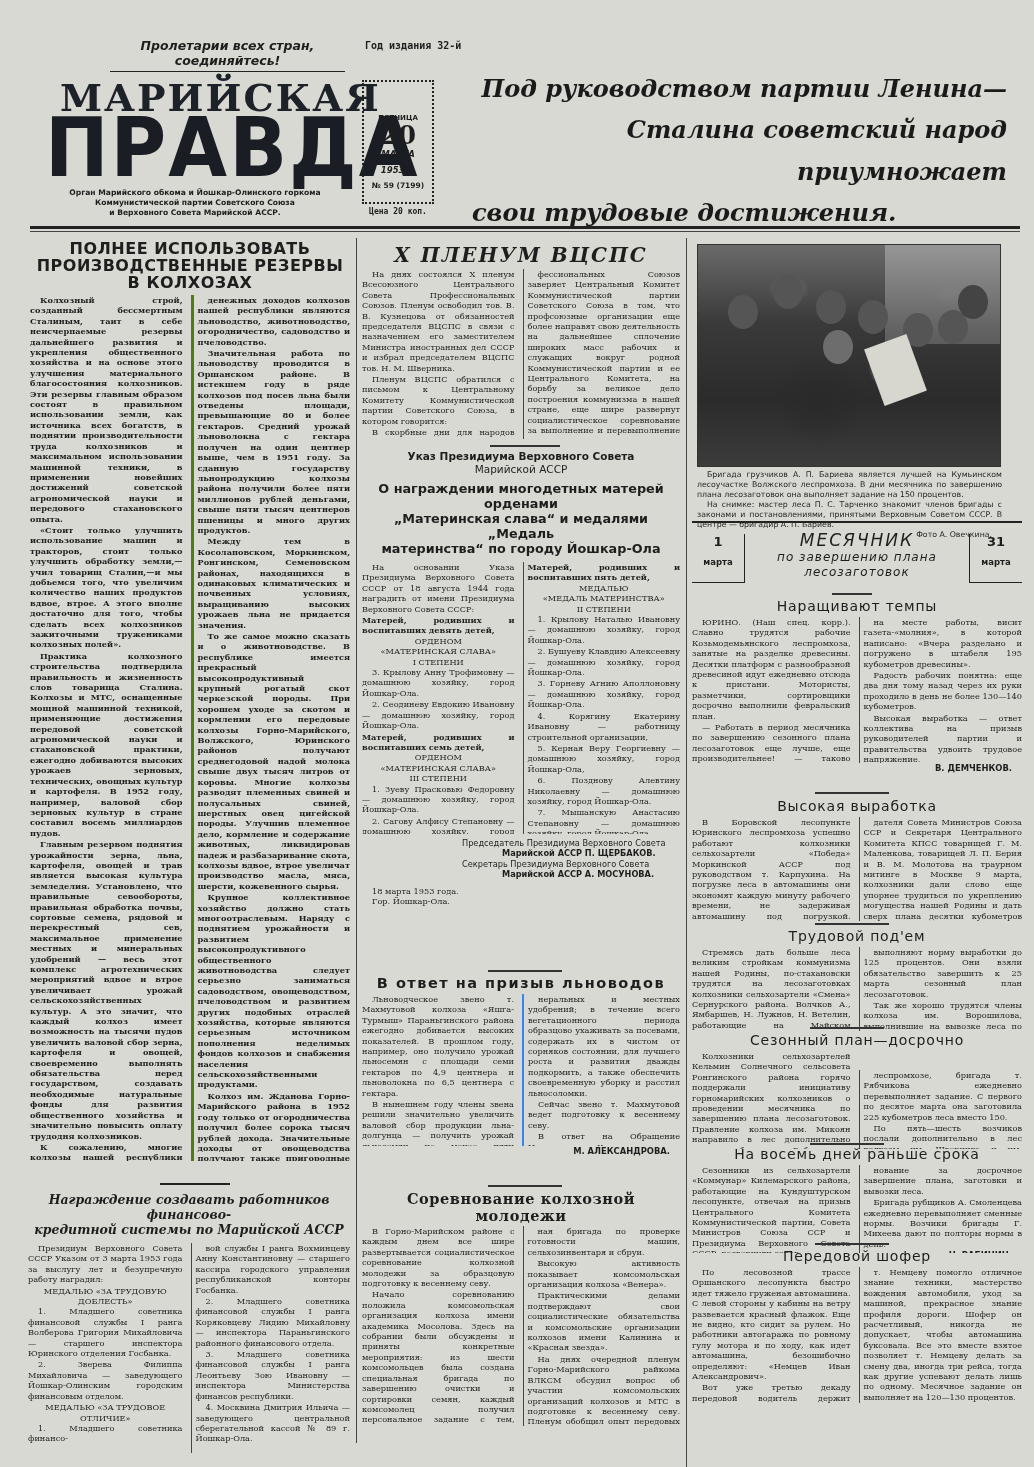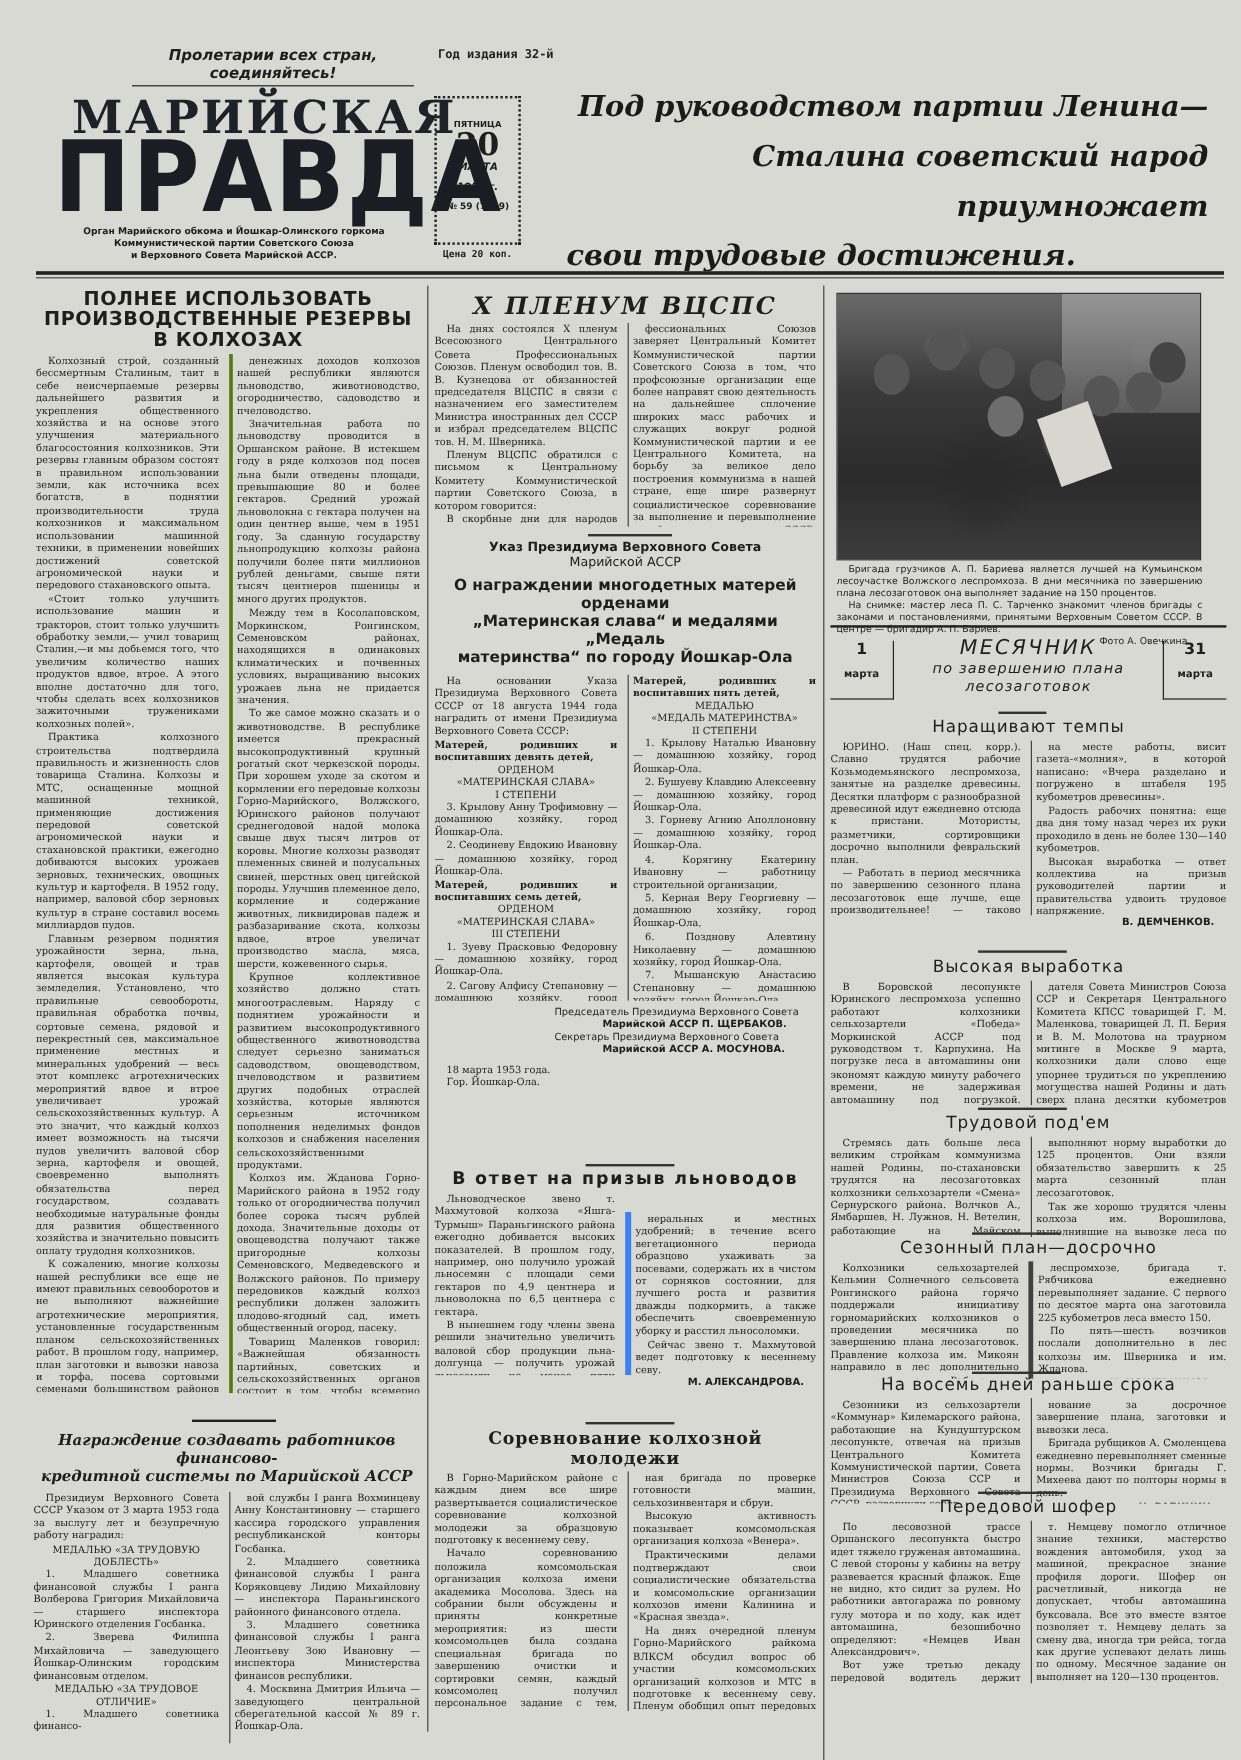--- a/index.html
+++ b/index.html
@@ -13,21 +13,21 @@
   .page { position:absolute; left:0; top:0; width:1034px; height:1467px; background:#d9d9d3; }
   .abs { position:absolute; }
 
   
   .motto { left:110px; top:38px; width:235px; font-style:italic; font-weight:bold; font-size:12.5px; text-align:center; border-bottom:1.5px solid #222; padding-bottom:3px; font-family:"DejaVu Sans", sans-serif; }
   .year { left:365px; top:40px; font-size:10px; font-family:"DejaVu Sans Mono", monospace; font-weight:bold; }
   .mast1 { left:60px; top:75px; width:280px; text-align:center; font-family:"DejaVu Serif", serif; font-weight:bold; font-size:38px; letter-spacing:2px; color:#1d2128; }
   .mast2 { left:45px; top:110px; width:300px; text-align:center; font-family:"DejaVu Sans", sans-serif; font-weight:bold; font-size:76px; letter-spacing:2px; color:#1a1d24; transform:scaleY(1.08); line-height:1; }
   .organ { left:55px; top:188px; width:280px; text-align:center; font-size:7.6px; line-height:1.3; font-weight:bold; font-family:"DejaVu Sans", sans-serif; }
   .datebox { left:362px; top:80px; width:68px; height:120px; border:2px dotted #222; text-align:center; font-family:"DejaVu Sans", sans-serif; }
-  .datebox .dow { font-size:7px; margin-top:18px; font-weight:bold; }
+  .datebox .dow { font-size:7px; margin-top:32px; font-weight:bold; }
   .datebox .day { font-family:"DejaVu Serif", serif; font-size:26px; font-weight:bold; line-height:1.05; }
   .datebox .mon { font-style:italic; font-weight:bold; font-size:8.5px; }
   .datebox .yr { font-style:italic; font-weight:bold; font-size:8.5px; margin-top:6px; }
   .datebox .no { font-size:7.5px; font-weight:bold; margin-top:6px; }
   .price { left:362px; top:207px; width:72px; text-align:center; font-size:8px; font-weight:bold; font-family:"DejaVu Sans Mono", monospace; }
   .slogan { left:470px; top:68px; width:555px; font-style:italic; font-weight:bold; font-size:24px; line-height:1.72; font-family:"DejaVu Serif", serif; color:#1a1a1a; }
   .slogan div:nth-child(1){ text-align:right; padding-right:18px; }
   .slogan div:nth-child(2){ text-align:right; padding-right:18px; }
   .slogan div:nth-child(3){ text-align:left; padding-left:2px; }
   .rule-top { left:30px; top:226px; width:990px; height:3px; background:#222; }
@@ -100,21 +100,21 @@
 
   <div class="abs vrule" style="left:356px; top:238px; height:1205px;"></div>
   <div class="abs vrule" style="left:686px; top:238px; height:1230px;"></div>
 
   <div class="abs" style="left:30px; top:240px; width:320px;">
     <div class="headline" style="font-family:'DejaVu Sans',sans-serif; font-size:16px; line-height:17px; letter-spacing:0.5px;">
       <div>ПОЛНЕЕ ИСПОЛЬЗОВАТЬ</div>
       <div>ПРОИЗВОДСТВЕННЫЕ РЕЗЕРВЫ</div>
       <div>В КОЛХОЗАХ</div>
     </div>
-    <div class="cols2 txt" style="margin-top:4px; height:866px; overflow:hidden;">
+    <div class="cols2 txt" style="margin-top:4px; height:866px; overflow:hidden;font-weight:bold;">
       <div>
         <p>Колхозный строй, созданный бессмертным Сталиным, таит в себе неисчерпаемые резервы дальнейшего развития и укрепления общественного хозяйства и на основе этого улучшения материального благосостояния колхозников. Эти резервы главным образом состоят в правильном использовании земли, как источника всех богатств, в поднятии производительности труда колхозников и максимальном использовании машинной техники, в применении новейших достижений советской агрономической науки и передового стахановского опыта.</p>
         <p>«Стоит только улучшить использование машин и тракторов, стоит только улучшить обработку земли,— учил товарищ Сталин,—и мы добьемся того, что увеличим количество наших продуктов вдвое, втрое. А этого вполне достаточно для того, чтобы сделать всех колхозников зажиточными тружениками колхозных полей».</p>
         <p>Практика колхозного строительства подтвердила правильность и жизненность слов товарища Сталина. Колхозы и МТС, оснащенные мощной машинной техникой, применяющие достижения передовой советской агрономической науки и стахановской практики, ежегодно добиваются высоких урожаев зерновых, технических, овощных культур и картофеля. В 1952 году, например, валовой сбор зерновых культур в стране составил восемь миллиардов пудов.</p>
         <p>Главным резервом поднятия урожайности зерна, льна, картофеля, овощей и трав является высокая культура земледелия. Установлено, что правильные севообороты, правильная обработка почвы, сортовые семена, рядовой и перекрестный сев, максимальное применение местных и минеральных удобрений — весь этот комплекс агротехнических мероприятий вдвое и втрое увеличивает урожай сельскохозяйственных культур. А это значит, что каждый колхоз имеет возможность на тысячи пудов увеличить валовой сбор зерна, картофеля и овощей, своевременно выполнять обязательства перед государством, создавать необходимые натуральные фонды для развития общественного хозяйства и значительно повысить оплату трудодня колхозников.</p>
         <p>К сожалению, многие колхозы нашей республики все еще не имеют правильных севооборотов и не выполняют важнейшие агротехнические мероприятия, установленные государственным планом сельскохозяйственных работ. В прошлом году, например, план заготовки и вывозки навоза и торфа, посева сортовыми семенами большинством районов не был выполнен. Сроки проведения сельскохозяйственных работ затянулись. Ввиду этого многие колхозы получили низкие урожаи.</p>
 
       </div>
       <div style="border-left:3px solid #4d7c0f; padding-left:4px;">
         <p>денежных доходов колхозов нашей республики являются льноводство, животноводство, огородничество, садоводство и пчеловодство.</p>
@@ -239,21 +239,21 @@
   <div class="abs hrule" style="left:488px; top:970px; width:74px; height:2px;"></div>
 
   <div class="abs" style="left:362px; top:975px; width:318px;">
     <div class="headline" style="font-family:'DejaVu Sans',sans-serif; font-size:14.5px; letter-spacing:1.5px; line-height:17px;">В ответ на призыв льноводов</div>
     <div class="cols2 txt" style="margin-top:2px; height:152px; overflow:hidden;">
       <div>
         <p>Льноводческое звено т. Махмутовой колхоза «Яшга-Турмыш» Параньгинского района ежегодно добивается высоких показателей. В прошлом году, например, оно получило урожай льносемян с площади семи гектаров по 4,9 центнера и льноволокна по 6,5 центнера с гектара.</p>
         <p>В нынешнем году члены звена решили значительно увеличить валовой сбор продукции льна-долгунца — получить урожай льносемян не менее пяти центнеров с гектара и значительно повысить выход льноволокна.</p>
 
       </div>
-      <div style="border-left:5px solid #3b82f6; padding-left:4px;margin-top:16px;">
+      <div style="border-left:2px solid #3b82f6; padding-left:4px;">
         <p>неральных и местных удобрений; в течение всего вегетационного периода образцово ухаживать за посевами, содержать их в чистом от сорняков состоянии, для лучшего роста и развития дважды подкормить, а также обеспечить своевременную уборку и расстил льносоломки.</p>
         <p>Сейчас звено т. Махмутовой ведет подготовку к весеннему севу.</p>
         <p>В ответ на Обращение Центрального Комитета партии, Совета Министров СССР и Президиума Верховного Совета СССР ко всем членам партии, ко всем трудящимся в связи с кончиной товарища Сталина льноводы колхоза «Яшга-Турмыш» мобилизуют свои силы для получения более высокого урожая льна.</p>
       </div>
     </div>
     <div class="sig">М. АЛЕКСАНДРОВА.</div>
   </div>
 
   <div class="abs hrule" style="left:488px; top:1185px; width:74px; height:2px;"></div>
 
@@ -362,21 +362,21 @@
   </div>
 
   <div class="abs hrule" style="left:810px; top:1027px; width:74px; height:2px;"></div>
 
   <div class="abs" style="left:692px; top:1032px; width:330px;">
     <div class="headline" style="font-family:'DejaVu Sans',sans-serif; font-weight:normal; font-size:14px; letter-spacing:0.8px; line-height:16px;">Сезонный план—досрочно</div>
     <div class="cols2 txt" style="margin-top:3px; height:98px; overflow:hidden;">
       <div>
         <p>Колхозники сельхозартелей Кельмин Солнечного сельсовета Ронгинского района горячо поддержали инициативу горномарийских колхозников о проведении месячника по завершению плана лесозаготовок. Правление колхоза им. Микоян направило в лес дополнительно пять рубщиков. Работая в Абаснурском</p>
       </div>
-      <div style="border-left:4px solid #404040; padding-left:4px;">
+      <div style="border-left:1px solid #404040; padding-left:4px;margin-top:19px;">
         <p>леспромхозе, бригада т. Рябчикова ежедневно перевыполняет задание. С первого по десятое марта она заготовила 225 кубометров леса вместо 150.</p>
         <p>По пять—шесть возчиков послали дополнительно в лес колхозы им. Шверника и им. Жданова.</p>
         <div class="sig">И. КОЖЕВНИКОВ.</div>
       </div>
     </div>
   </div>
 
   <div class="abs hrule" style="left:810px; top:1143px; width:74px; height:2px;"></div>
 
   <div class="abs" style="left:692px; top:1146px; width:330px;">

